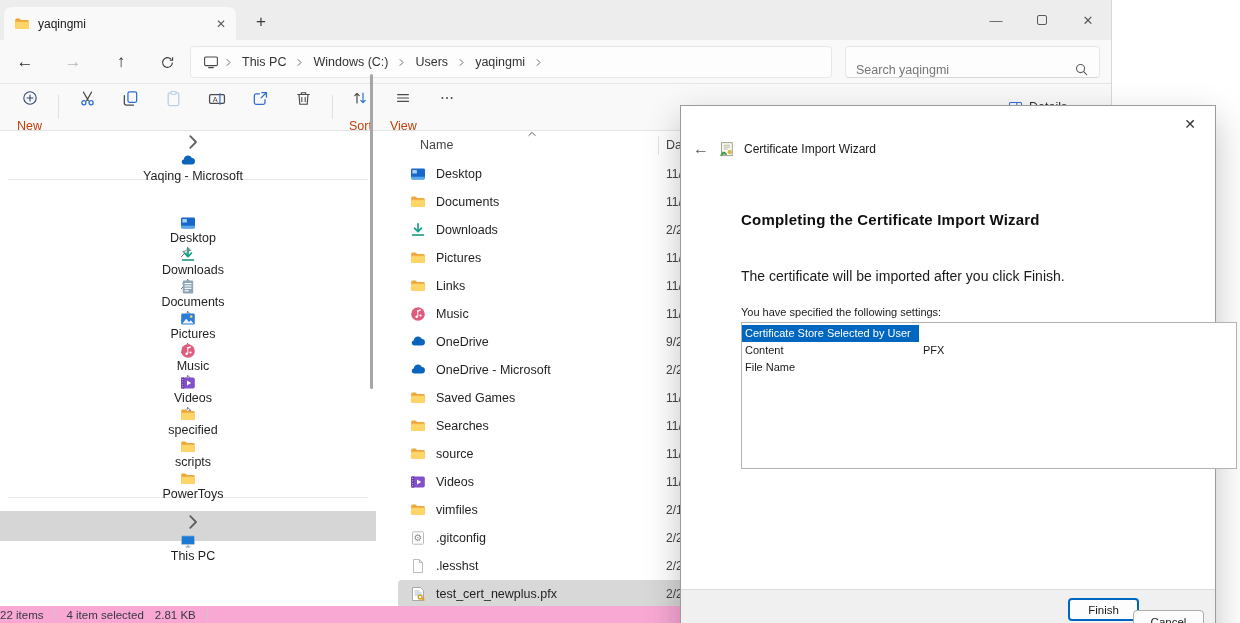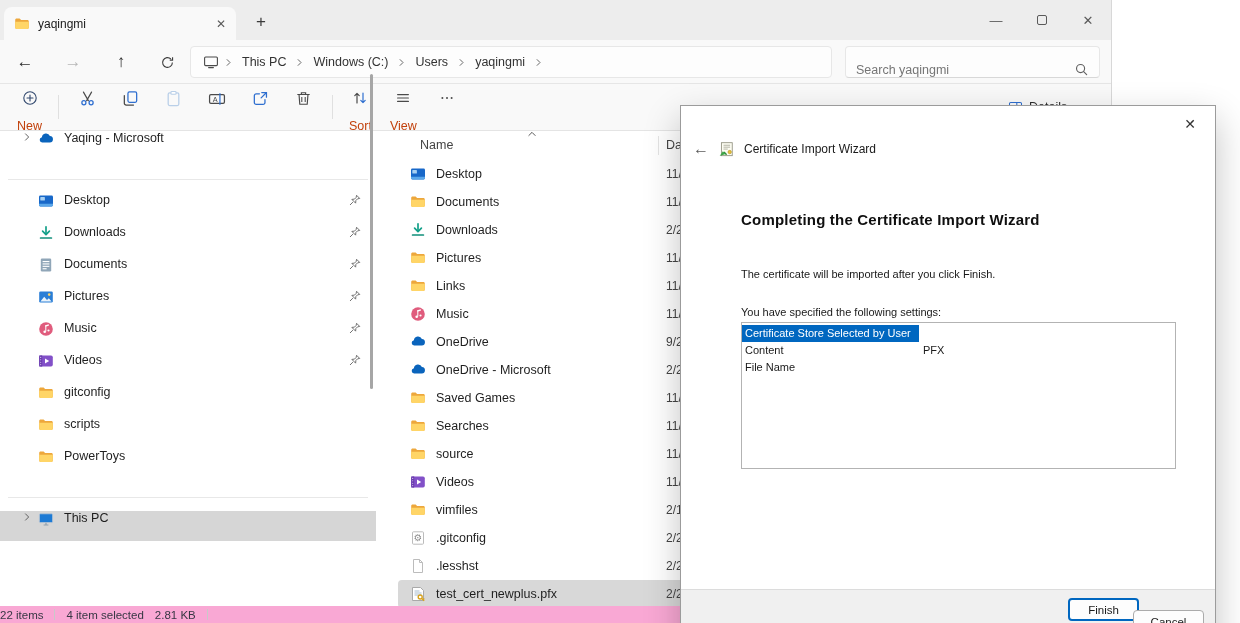--- a/index.html
+++ b/index.html
@@ -29,21 +29,21 @@
 
   .toolbar { position:absolute; left:0; top:84px; width:100%; height:47px; background:#f9f9f9; border-bottom:1px solid #e4e4e4; display:flex; align-items:center; padding-left:8px; }
   .tbtn { display:flex; align-items:center; gap:13px; padding:0 9px; height:34px; font-size:12.5px; color:#c2410c; border-radius:4px;flex-direction:column; }
   .tbtn.icon-only { padding:0 13px; }
   .tb-sep { width:1px; height:24px; background:#e0e0e0; margin:0 7px; }
   .chev-dn { width:10px; height:10px; color:#5f5f5f; }
   .details-btn { position:absolute; left:1008px; top:6px; display:flex; align-items:center; gap:6px; height:34px; font-size:12.5px; color:#2d2d2d; }
 
   
   .sidebar { position:absolute; left:0; top:131px; width:376px; height:477px; background:#fff; font-size:12.5px; overflow:hidden; }
-  .side-item { height:32px; display:flex; align-items:flex-start; padding-left:16px; position:relative; }
+  .side-item { height:32px; display:flex; align-items:center; padding-left:10px; position:relative;flex-direction:column; }
   .side-item.selected { background:#d6d6d6; height:30px; }
   .chev { width:22px; height:12px; display:flex; align-items:center; justify-content:center; color:#5f5f5f; flex:0 0 22px; }
   .s-icon { width:16px; height:16px; flex:0 0 16px; margin-right:10px; }
   .s-label { flex:1; color:#1f1f1f; }
   .pin { width:14px; height:14px; margin-right:14px; flex:0 0 14px; }
   .side-div { height:1px; background:#e8e8e8; margin:16px 8px 13px 8px; }
   .side-scroll { position:absolute; left:370px; top:74px; width:3px; height:315px; background:#a6a6a6; border-radius:2px; }
 
   
   .filelist { position:absolute; left:398px; top:131px; width:714px; height:477px; background:#fff; font-size:12.5px; }
@@ -63,23 +63,23 @@
   .sb-sep { width:1px; height:11px; background:#c9c9c9; }
 
   
   .dialog { position:absolute; left:680px; top:105px; width:536px; height:560px; background:#fff; border:1px solid #9b9b9b; box-shadow:0 14px 34px rgba(0,0,0,.24); z-index:10; font-size:11.5px; }
   .dlg-close { position:absolute; right:10px; top:5px; width:30px; height:25px; display:flex; align-items:center; justify-content:center; font-size:14px; color:#333; }
   .dlg-header { position:absolute; left:12px; top:34px; display:flex; align-items:center; gap:9px; }
   .dlg-back { font-size:16px; color:#5a5a5a; }
   .dlg-wicon { width:17px; height:17px; }
   .dlg-title { font-size:12px; color:#1a1a1a; }
   .dlg-heading { position:absolute; left:60px; top:105px; font-size:15px; font-weight:bold; color:#0f0f0f; letter-spacing:.2px; }
-  .dlg-body { position:absolute; left:60px; top:162px; font-size:11px; color:#1a1a1a; }
+  .dlg-body { position:absolute; left:60px; top:162px; font-size:14px; color:#1a1a1a; }
   .dlg-settings-label { position:absolute; left:60px; top:200px; font-size:11px; color:#1a1a1a; }
-  .settings-table { position:absolute; left:60px; top:216px; width:435px; height:147px; border:1px solid #b3b3b3; background:#fff; padding-top:2px; overflow:hidden; }
+  .settings-table { position:absolute; left:60px; top:216px; width:496px; height:147px; border:1px solid #b3b3b3; background:#fff; padding-top:2px; overflow:hidden; }
   .st-row { display:flex; height:17px; line-height:17px; font-size:11px; }
   .st-key { width:177px; padding-left:3px; white-space:nowrap; overflow:hidden; flex:0 0 177px; color:#1a1a1a; }
   .st-key.hl { background:var(--accent,#0067c0); color:#fff; }
   .st-val { padding-left:4px; white-space:nowrap; color:#1a1a1a; }
   .dlg-footer { position:absolute; left:0; top:483px; width:100%; height:77px; background:#f0f0f0; border-top:1px solid #dcdcdc; }
   .btn { position:absolute; top:8px; width:71px; height:23px; border-radius:4px; background:#fdfdfd; display:flex; align-items:center; justify-content:center; font-size:11.5px; color:#1a1a1a; }
   .btn-finish { left:387px; border:2px solid var(--accent,#0067c0); }
   .btn-cancel { left:452px; border:1px solid #ababab;margin-top:12px; }
 
   .ic { display:inline-flex; }
@@ -416,21 +416,21 @@
           </span>
         </div>
         <div class="side-item">
           <span class="chev"></span>
           <span class="ic s-icon">
             <svg viewBox="0 0 16 16">
               <path d="M1.2 4c0-.8.6-1.4 1.4-1.4h3l1.5 1.5h6.3c.8 0 1.4.6 1.4 1.4v6.1c0 .8-.6 1.4-1.4 1.4H2.6c-.8 0-1.4-.6-1.4-1.4z" fill="#eda73c"></path>
               <path d="M1.2 5.8h13.6v5.8c0 .8-.6 1.4-1.4 1.4H2.6c-.8 0-1.4-.6-1.4-1.4z" fill="#ffd567"></path>
             </svg>
           </span>
-          <span class="s-label">gitconfig</span>
+          <span class="s-label">specified</span>
         </div>
         <div class="side-item">
           <span class="chev"></span>
           <span class="ic s-icon">
             <svg viewBox="0 0 16 16">
               <path d="M1.2 4c0-.8.6-1.4 1.4-1.4h3l1.5 1.5h6.3c.8 0 1.4.6 1.4 1.4v6.1c0 .8-.6 1.4-1.4 1.4H2.6c-.8 0-1.4-.6-1.4-1.4z" fill="#eda73c"></path>
               <path d="M1.2 5.8h13.6v5.8c0 .8-.6 1.4-1.4 1.4H2.6c-.8 0-1.4-.6-1.4-1.4z" fill="#ffd567"></path>
             </svg>
           </span>
           <span class="s-label">scripts</span>

